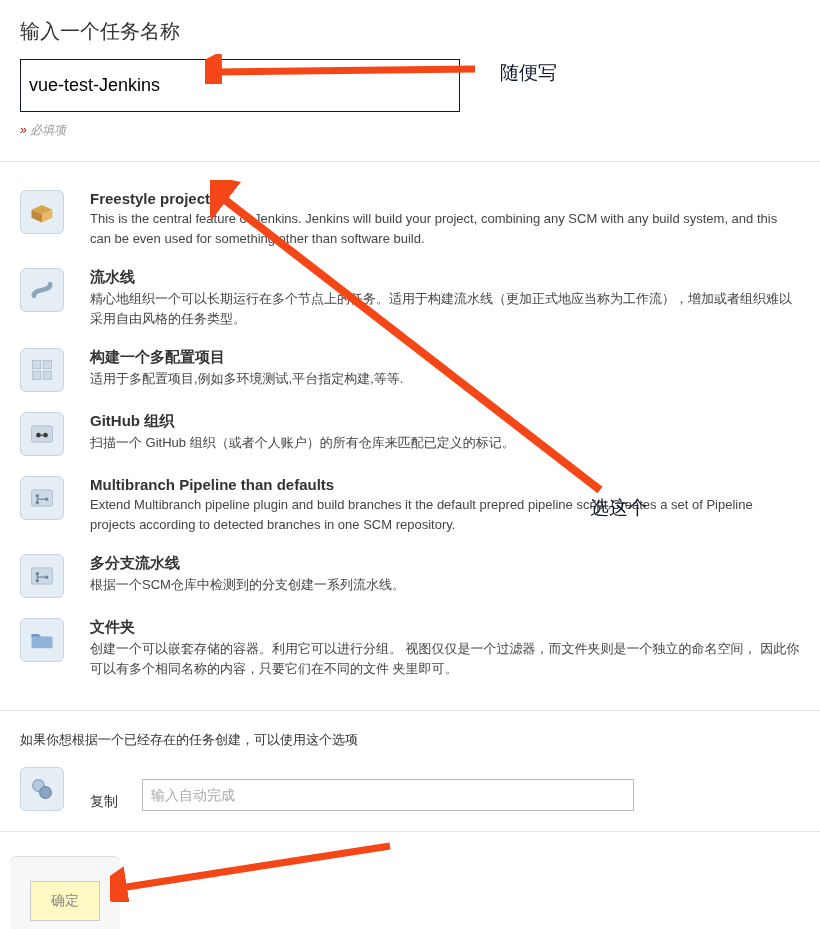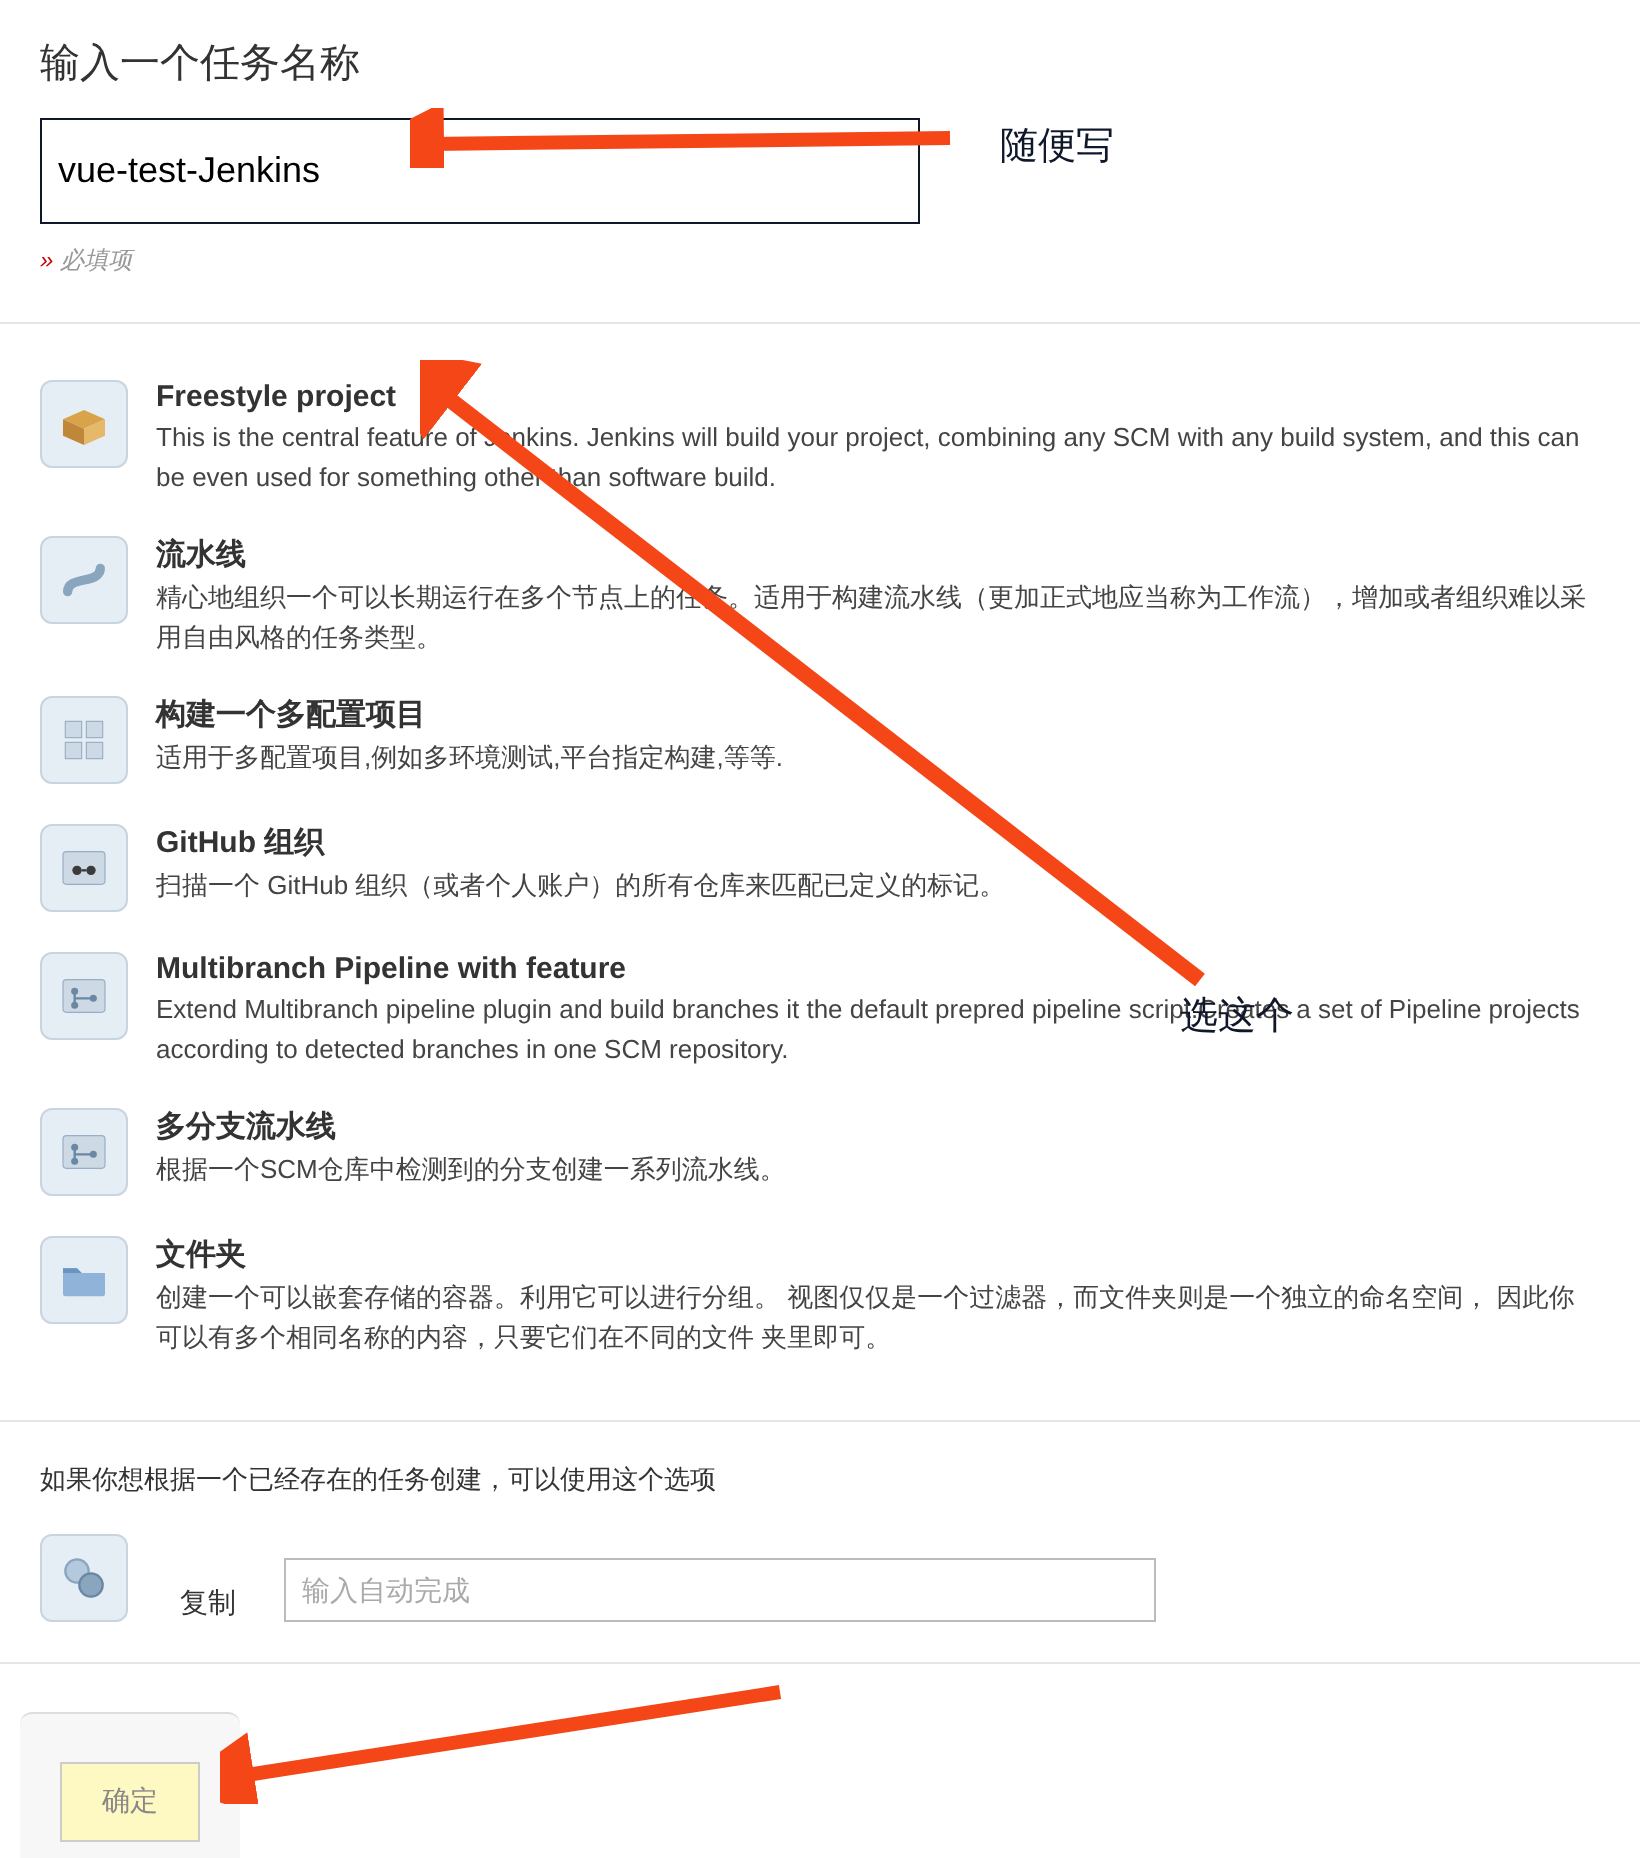--- a/index.html
+++ b/index.html
@@ -43,20 +43,21 @@
     color: #0f172a;
     font-size: 19px;
     pointer-events: none;
   }
 
   .item {
     display: flex;
     align-items: flex-start;
     padding: 10px 0;
     cursor: pointer;
+    gap: 12px;
   }
   .item-icon {
     flex: 0 0 44px;
     height: 44px;
     margin-right: 14px;
     background: #e6eef5;
     border: 1px solid #c8d4e0;
     border-radius: 6px;
     display: flex;
     align-items: center;
@@ -87,21 +88,21 @@
     display: flex;
     align-items: flex-end;
     gap: 12px;
   }
   .copy-row .item-icon { margin-right: 14px; }
   .copy-label {
     font-size: 14px;
     margin-right: 12px;
   }
   .copy-input {
-    width: 436px;
+    width: 492px;
     height: 32px;
     border: 1px solid #bbb;
     padding: 4px 8px;
     font-size: 14px;
   }
   .copy-input::placeholder { color: #aaa; }
 
   .footer {
     padding: 24px 20px;
     background: #f7f7f7;
@@ -208,21 +209,21 @@
       <div class="item-icon">
         <svg viewBox="0 0 48 48">
             <rect x="6" y="10" width="36" height="28" rx="3" fill="#cdd9e4" stroke="#98aec2"></rect>
             <circle cx="16" cy="20" r="3" fill="#6a87a3"></circle>
             <circle cx="16" cy="32" r="3" fill="#6a87a3"></circle>
             <circle cx="32" cy="26" r="3" fill="#6a87a3"></circle>
             <path d="M16 20v12M16 26h16" stroke="#6a87a3" stroke-width="2" fill="none"></path>
           </svg>
       </div>
       <div class="item-body">
-        <div class="item-title">Multibranch Pipeline with feature</div>
+        <div class="item-title">Multibranch Pipeline than defaults</div>
         <div class="item-desc">Extend Multibranch pipeline plugin and build branches it the default prepred pipeline script.Creates a set of Pipeline projects according to detected branches in one SCM repository.</div>
       </div>
     </div>
 
     <div class="item">
       <div class="item-icon">
         <svg viewBox="0 0 48 48">
             <rect x="6" y="10" width="36" height="28" rx="3" fill="#cdd9e4" stroke="#98aec2"></rect>
             <circle cx="16" cy="20" r="3" fill="#6a87a3"></circle>
             <circle cx="16" cy="32" r="3" fill="#6a87a3"></circle>

